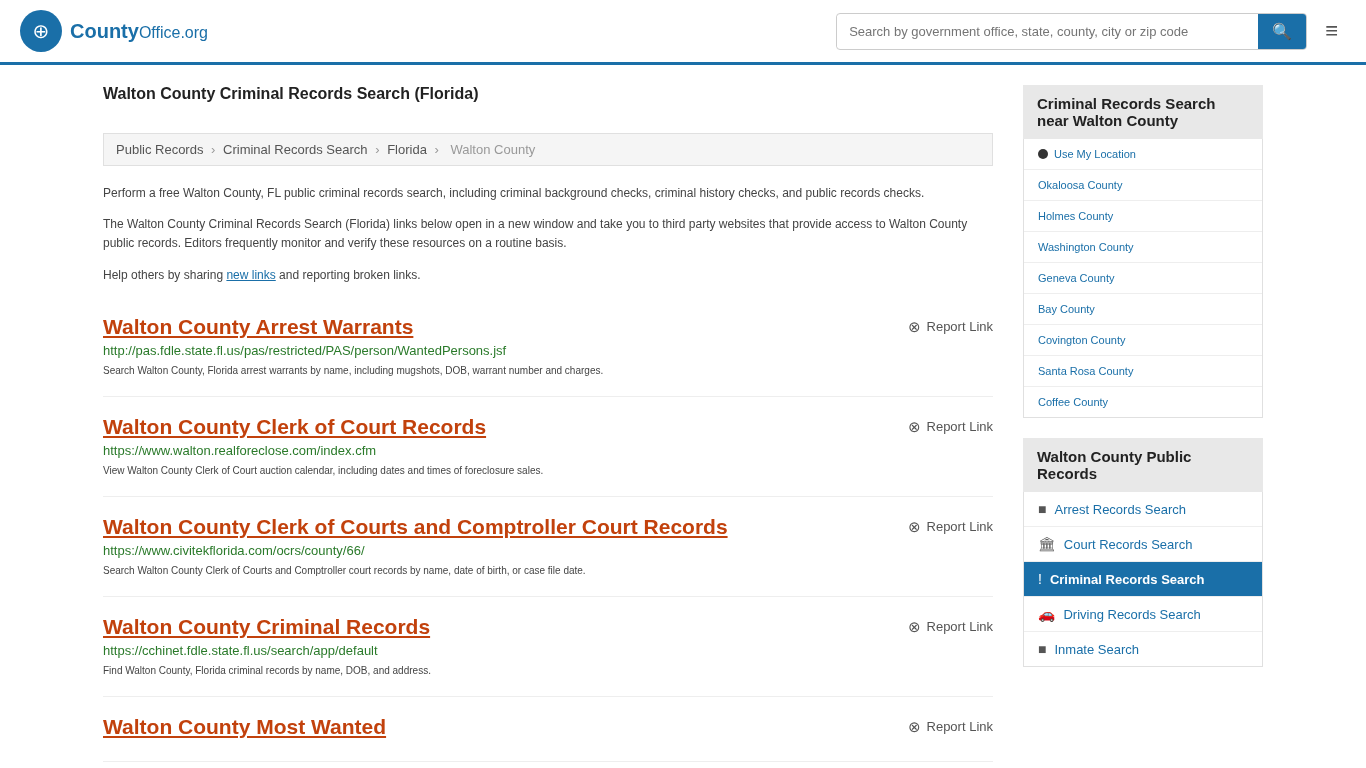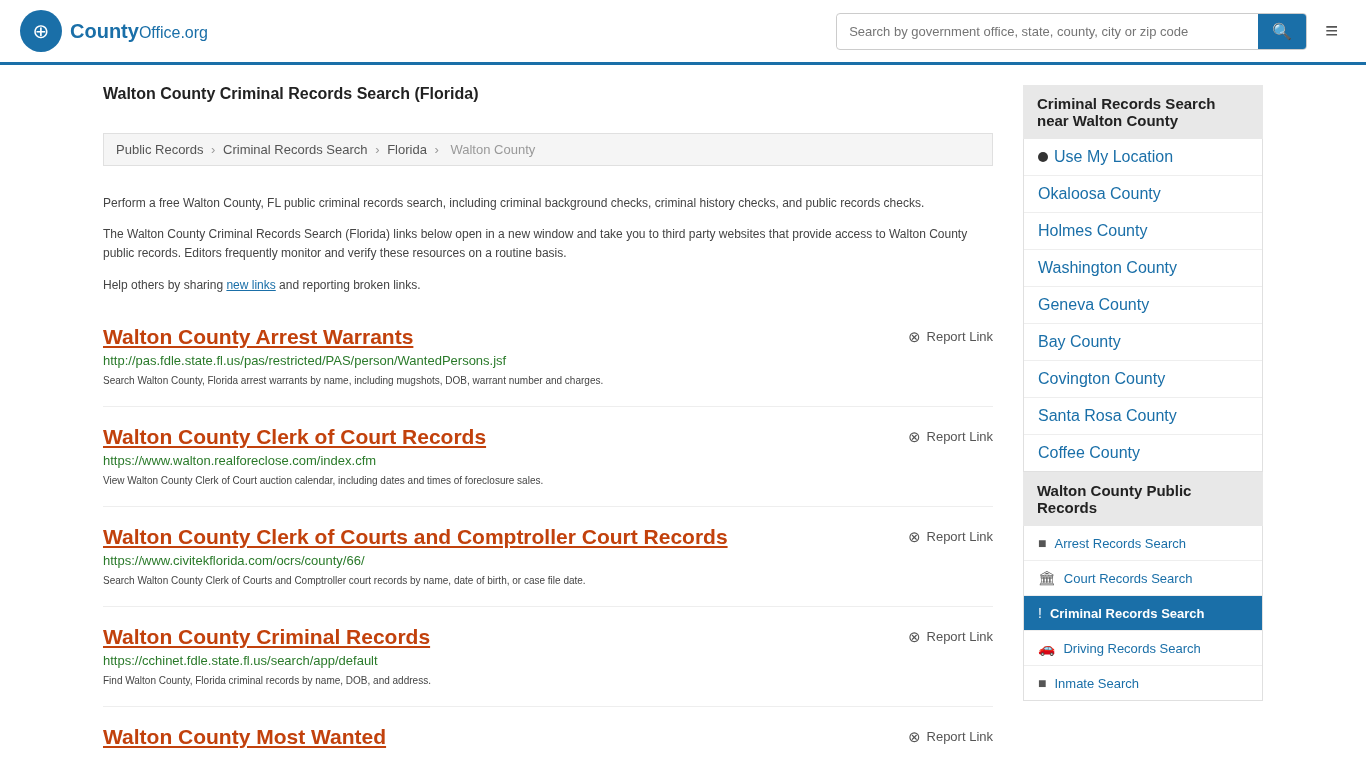--- a/index.html
+++ b/index.html
@@ -98,21 +98,21 @@
       font-size: 16px;
       font-weight: bold;
       color: #222;
       margin-bottom: 30px;
     }
     .breadcrumb {
       background: #f5f5f5;
       padding: 8px 12px;
       font-size: 13px;
       color: #555;
-      margin-bottom: 28px;
+      margin-bottom: 18px;
       border: 1px solid #e0e0e0;
     }
     .breadcrumb a {
       color: #555;
       text-decoration: none;
     }
     .breadcrumb span {
       margin: 0 4px;
       color: #999;
     }
@@ -167,38 +167,39 @@
       color: #444;
       line-height: 1.5;
     }
 
     
     .sidebar {
       width: 240px;
       flex-shrink: 0;
     }
     .sidebar-section {
+      margin-bottom: 20px;
     }
     .sidebar-header {
       background: #e8e8e8;
       padding: 10px 14px;
       font-size: 15px;
       font-weight: bold;
       color: #222;
       margin-bottom: 0;
     }
     .sidebar-list {
       list-style: none;
       border: 1px solid #e0e0e0;
       border-top: none;
     }
     .sidebar-list li {
       padding: 9px 14px;
       border-bottom: 1px solid #eee;
-      font-size: 16px;
+      font-size: 11px;
     }
     .sidebar-list li:last-child {
       border-bottom: none;
     }
     .sidebar-list li a {
       color: #1a6fa8;
       text-decoration: none;
       cursor: pointer;
     }
     .sidebar-list li.use-location {

